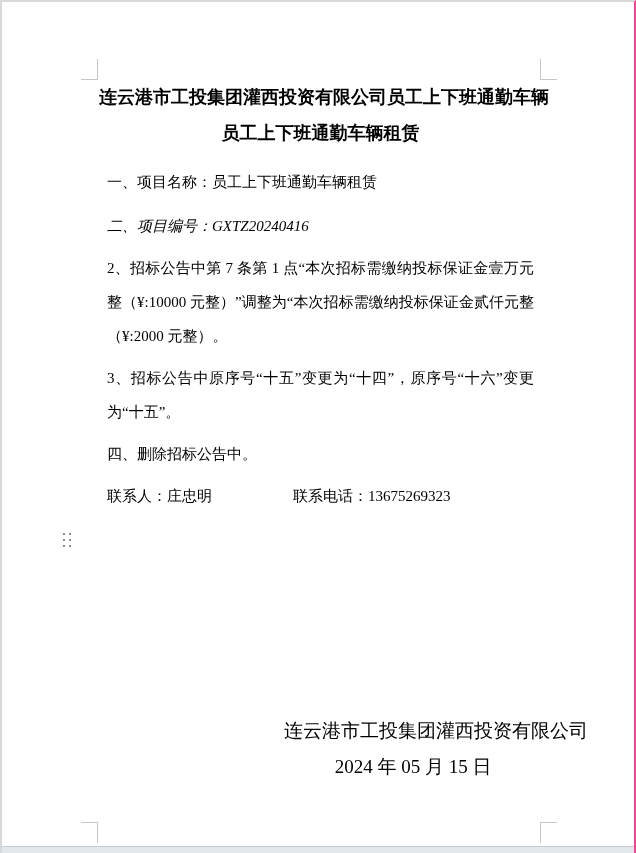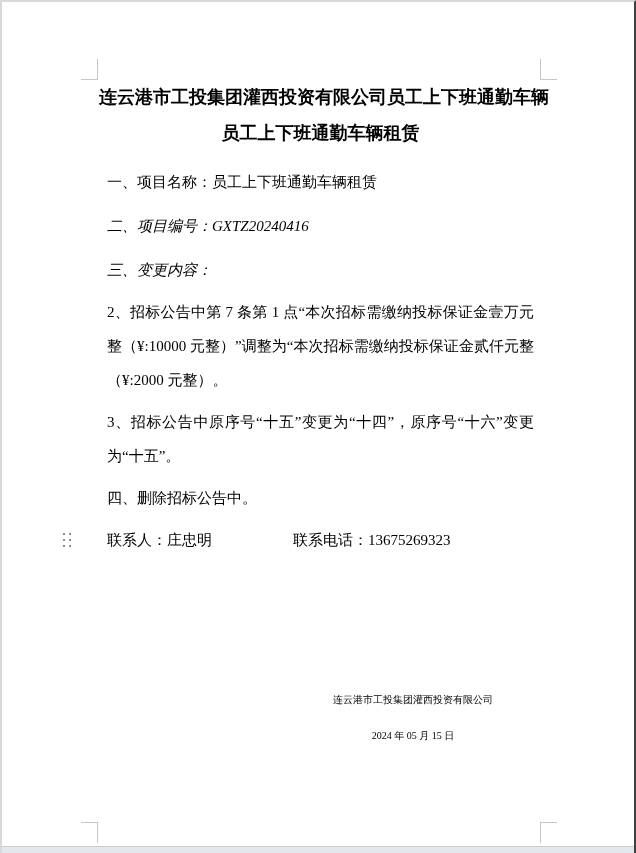--- a/index.html
+++ b/index.html
@@ -8,21 +8,21 @@
     background: #f3f3f3;
     font-family: "Liberation Serif", "DejaVu Serif", serif;
   }
   .page {
     position: relative;
     width: 636px;
     height: 853px;
     box-sizing: border-box;
     background: #ffffff;
     border-left: 2px solid #d9d9d9;
-    border-right: 2px solid #404040;
+    border-right: 2px solid #ec4899;
     border-top: 2px solid #d9d9d9;
     overflow: hidden;
     color: #000000;
   }
   .bottom-strip {
     position: absolute;
     left: 0;
     bottom: 0;
     width: 100%;
     height: 6px;
@@ -70,24 +70,24 @@
   .para { margin: 8px; }
   .para.first-sec { margin-top: 14px; }
   .para.sec { margin-top: 10px; font-style: italic; }
   .contact-person {
     display: inline-block;
     width: 186px;
   }
   .signature {
     position: absolute;
     left: 282px;
-    top: 680px;
+    top: 711px;
     width: 258px;
     text-align: center;
-    font-size: 10px;
+    font-size: 19px;
     line-height: 36px;
   }
   .signature div { white-space: nowrap; }
 </style>
 </head>
 <body>
 
 <div class="page">
 
   <span class="crop tl"></span>
@@ -106,21 +106,20 @@
 
   <div class="content">
 
     <h1 class="doc-title">
       <div class="t-line">连云港市工投集团灌西投资有限公司员工上下班通勤车辆</div>
       <div class="t-line">员工上下班通勤车辆租赁</div>
     </h1>
 
     <p class="para first-sec">一、项目名称：员工上下班通勤车辆租赁</p>
     <p class="para sec">二、项目编号：GXTZ20240416</p>
-    <p class="para sec">三、变更内容：</p>
 
     <p class="para">2、招标公告中第 7 条第 1 点“本次招标需缴纳投标保证金壹万元整（¥:10000 元整）”调整为“本次招标需缴纳投标保证金贰仟元整（¥:2000 元整）。</p>
     <p class="para">3、招标公告中原序号“十五”变更为“十四”，原序号“十六”变更为“十五”。</p>
     <p class="para">四、删除招标公告中。</p>
 
     <p class="para">
       <span class="contact-person">联系人：庄忠明</span><span>联系电话：13675269323</span>
     </p>
 
   </div>

